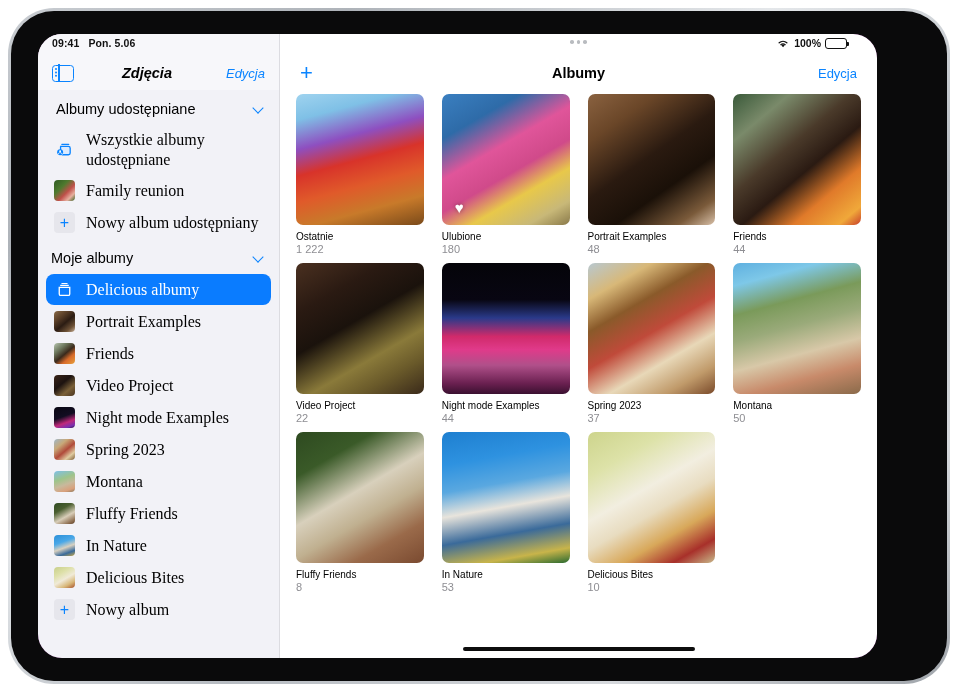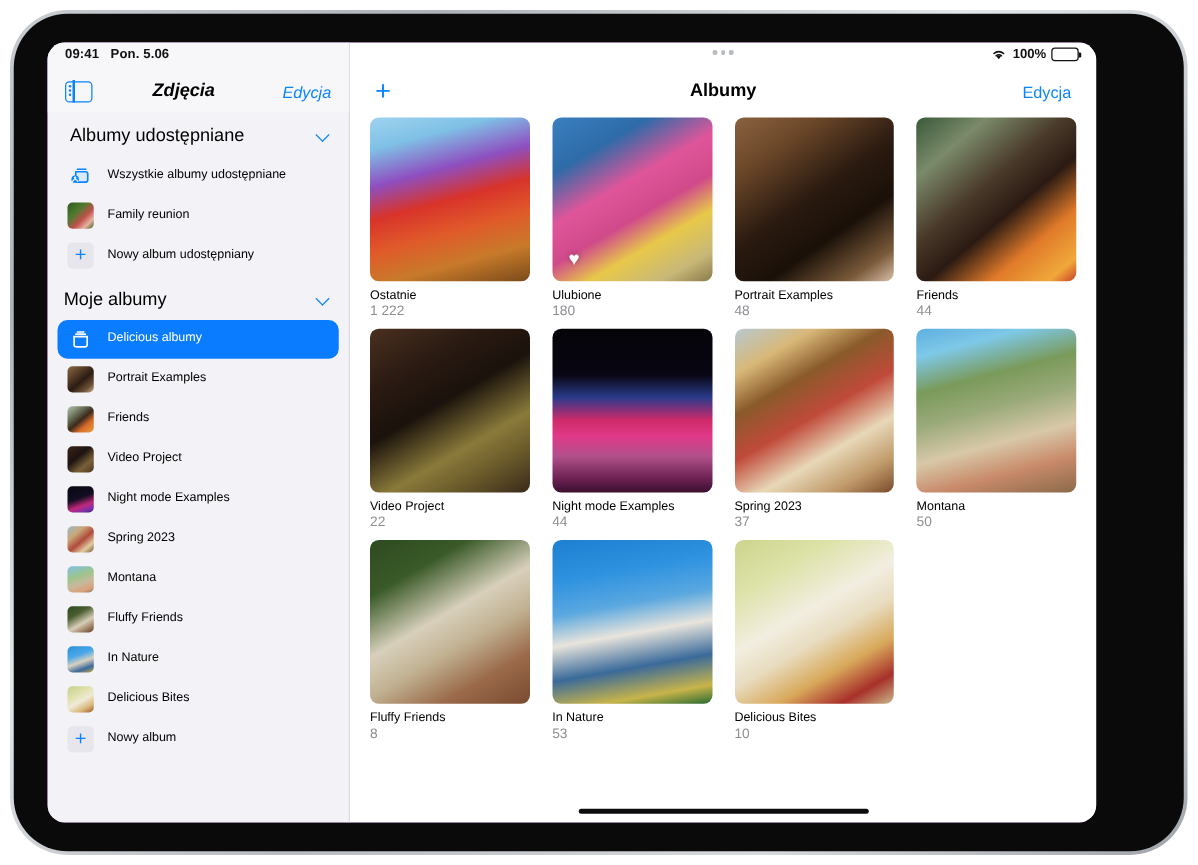--- a/index.html
+++ b/index.html
@@ -23,41 +23,41 @@
     position: absolute;
     left: 11px; top: 11px;
     width: 936px; height: 670px;
     border-radius: 43px;
     background: #0a0a0b;
   }
   .screen {
     position: absolute;
     left: 38px; top: 34px;
     width: 839px; height: 624px;
-    border-radius: 14px;
-    background: #f0abfc;
+    border-radius: 24px;
+    background: #701a75;
     overflow: hidden;
     display: flex;
   }
 
   
   .statusbar {
     position: absolute;
     left: 0; top: 0; width: 100%; height: 22px;
     display: flex; align-items: center;
     z-index: 20;
     pointer-events: none;
   }
   .status-time {
     position: absolute; left: 14px; top: 3px;
     font-size: 10.5px; font-weight: bold; color: #111;
     letter-spacing: 0.1px;
   }
   .status-right {
-    position: absolute; right: 14px; top: 3px;
+    position: absolute; right: 30px; top: 3px;
     display: flex; align-items: center; gap: 4px;
     font-size: 10.5px; font-weight: bold; color: #111;
   }
   .wifi-icon { display:block; }
   .battery {
     width: 22px; height: 11px;
     border: 1.2px solid #111; border-radius: 3px;
     position: relative; padding: 1.3px;
   }
   .battery::after {
@@ -142,21 +142,21 @@
   .s-item {
     display: flex; align-items: center; gap: 11px;
     margin: 1px 8px; padding: 5px 8px;
     border-radius: 8px;
     cursor: pointer;
     min-height: 30px;
   }
   .s-item.selected { background: #0a7cff; }
   .s-item.selected .s-label { color: #fff; }
   .s-label {
-    font-size: 10px; color: #000; line-height: 1.22;
+    font-size: 16px; color: #000; line-height: 1.22; font-family: Liberation Serif, serif;
   }
   .s-thumb {
     width: 21px; height: 21px; border-radius: 4px;
     flex-shrink: 0; overflow: hidden;
     background-size: cover; background-position: center;
   }
   .s-icon-box {
     width: 21px; height: 21px; border-radius: 4px;
     flex-shrink: 0; display:flex; align-items:center; justify-content:center;
     background: #e6e6ec;

